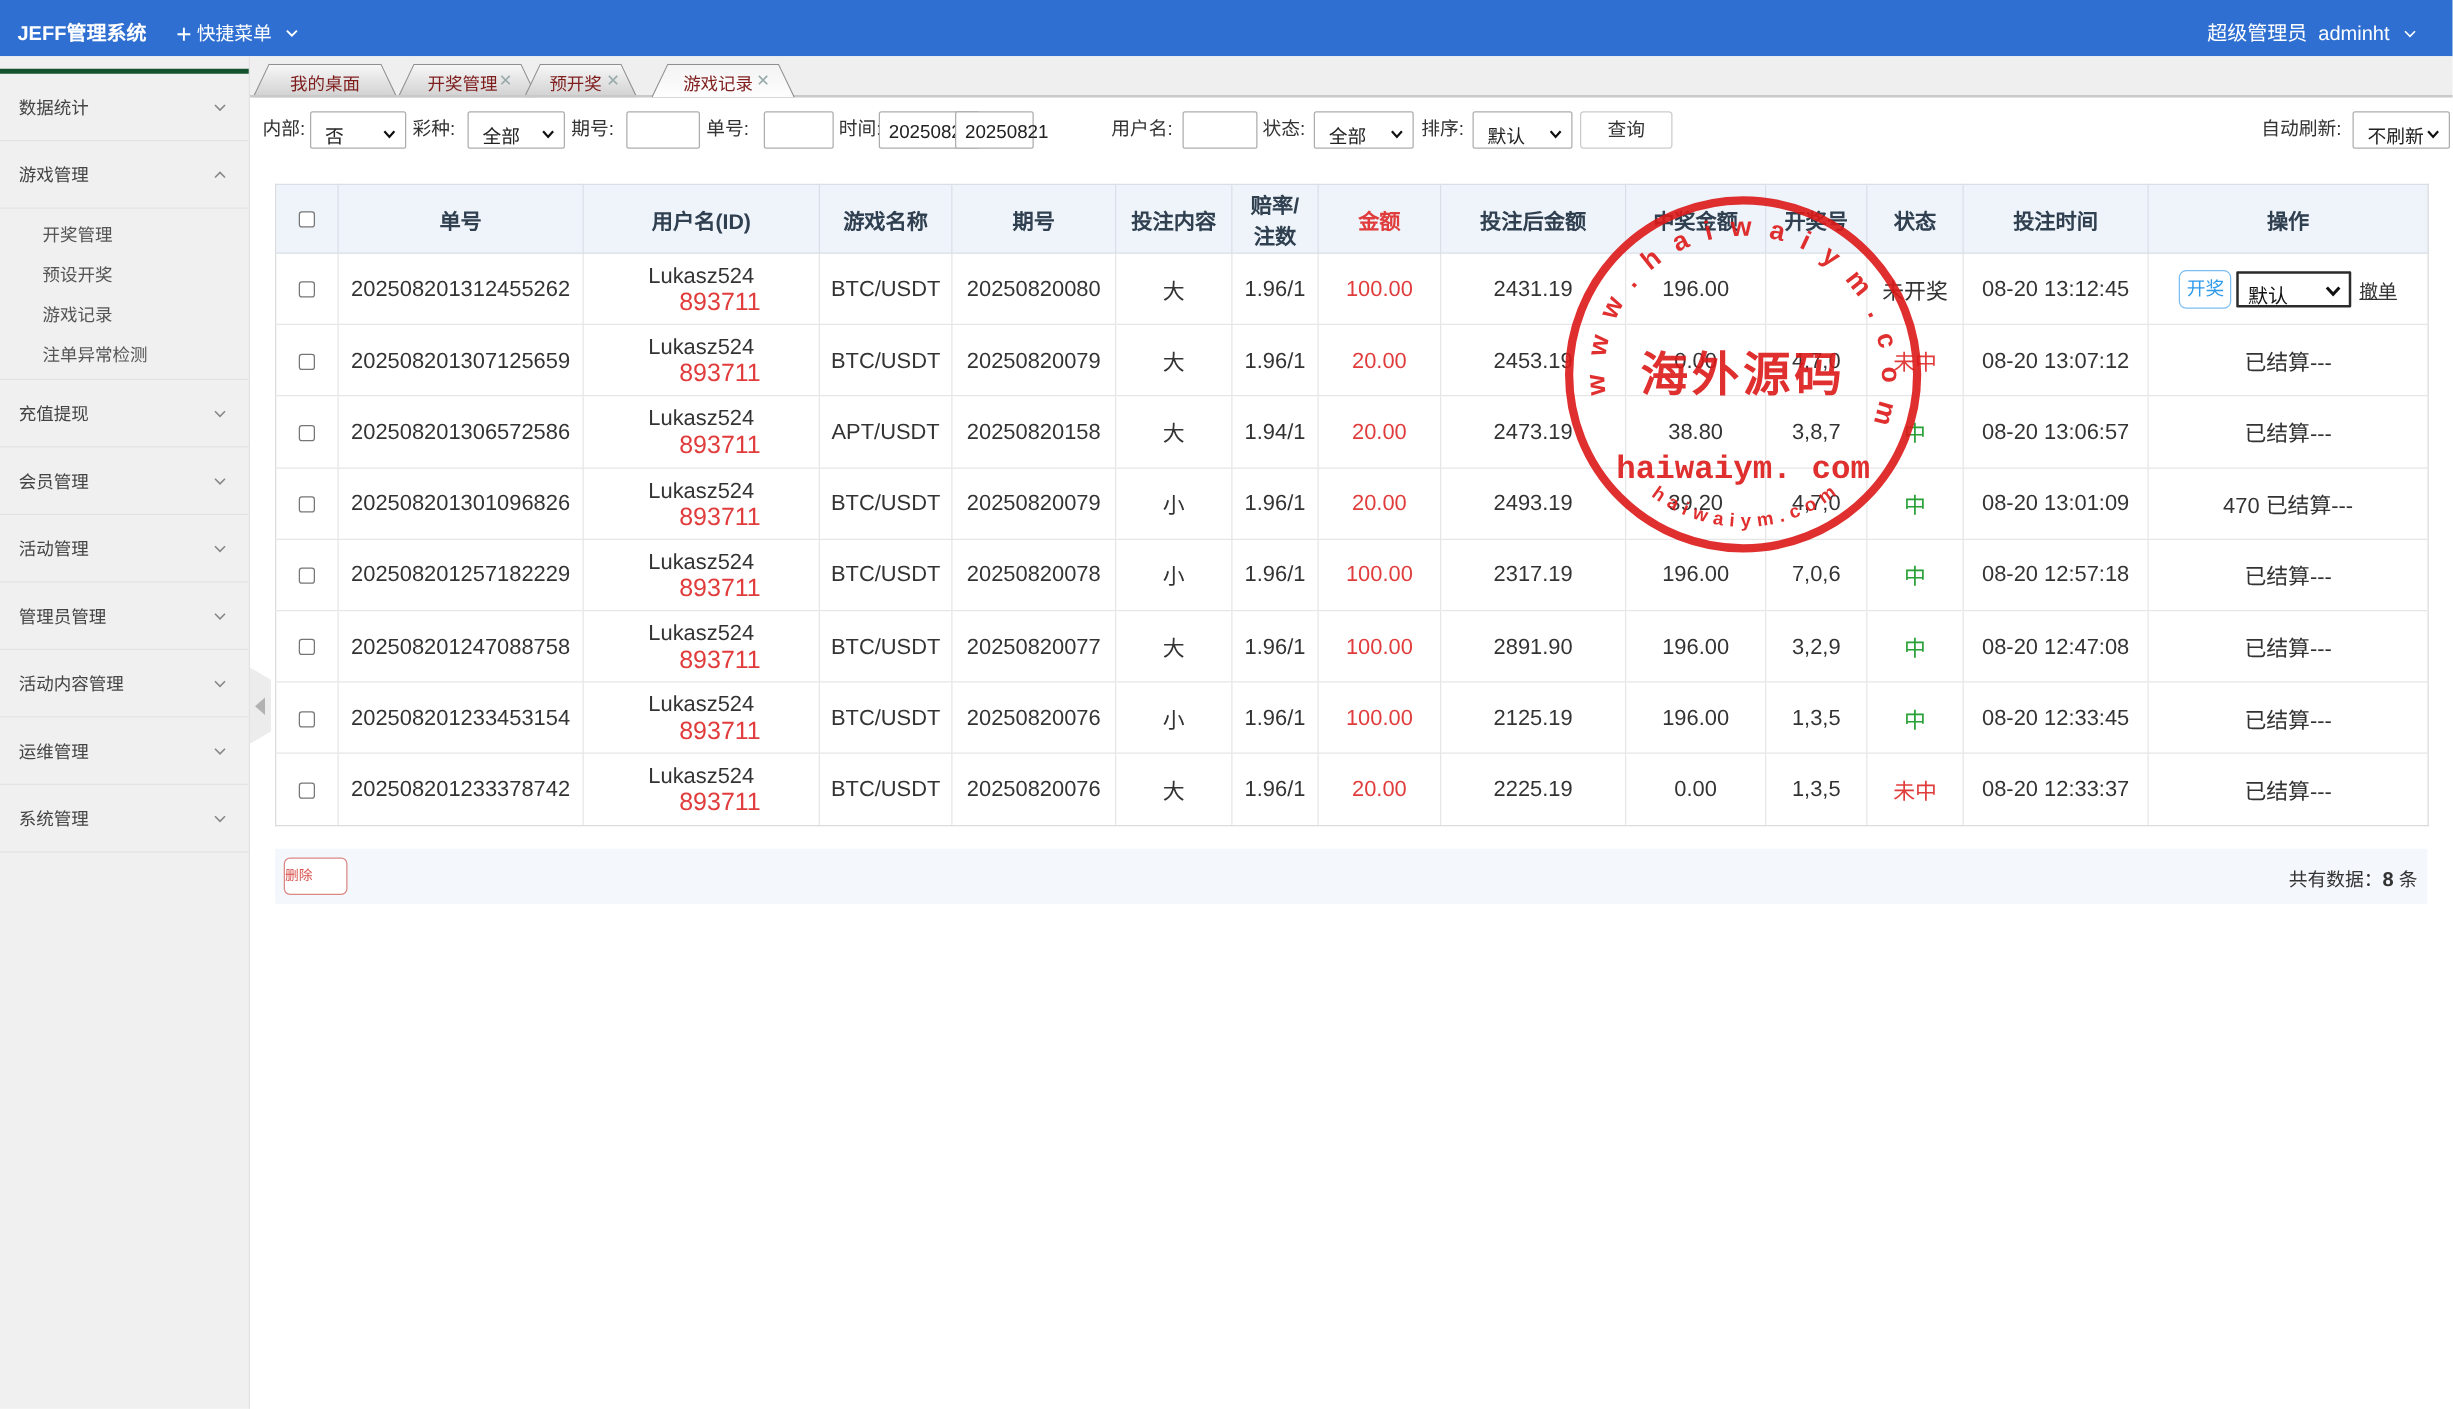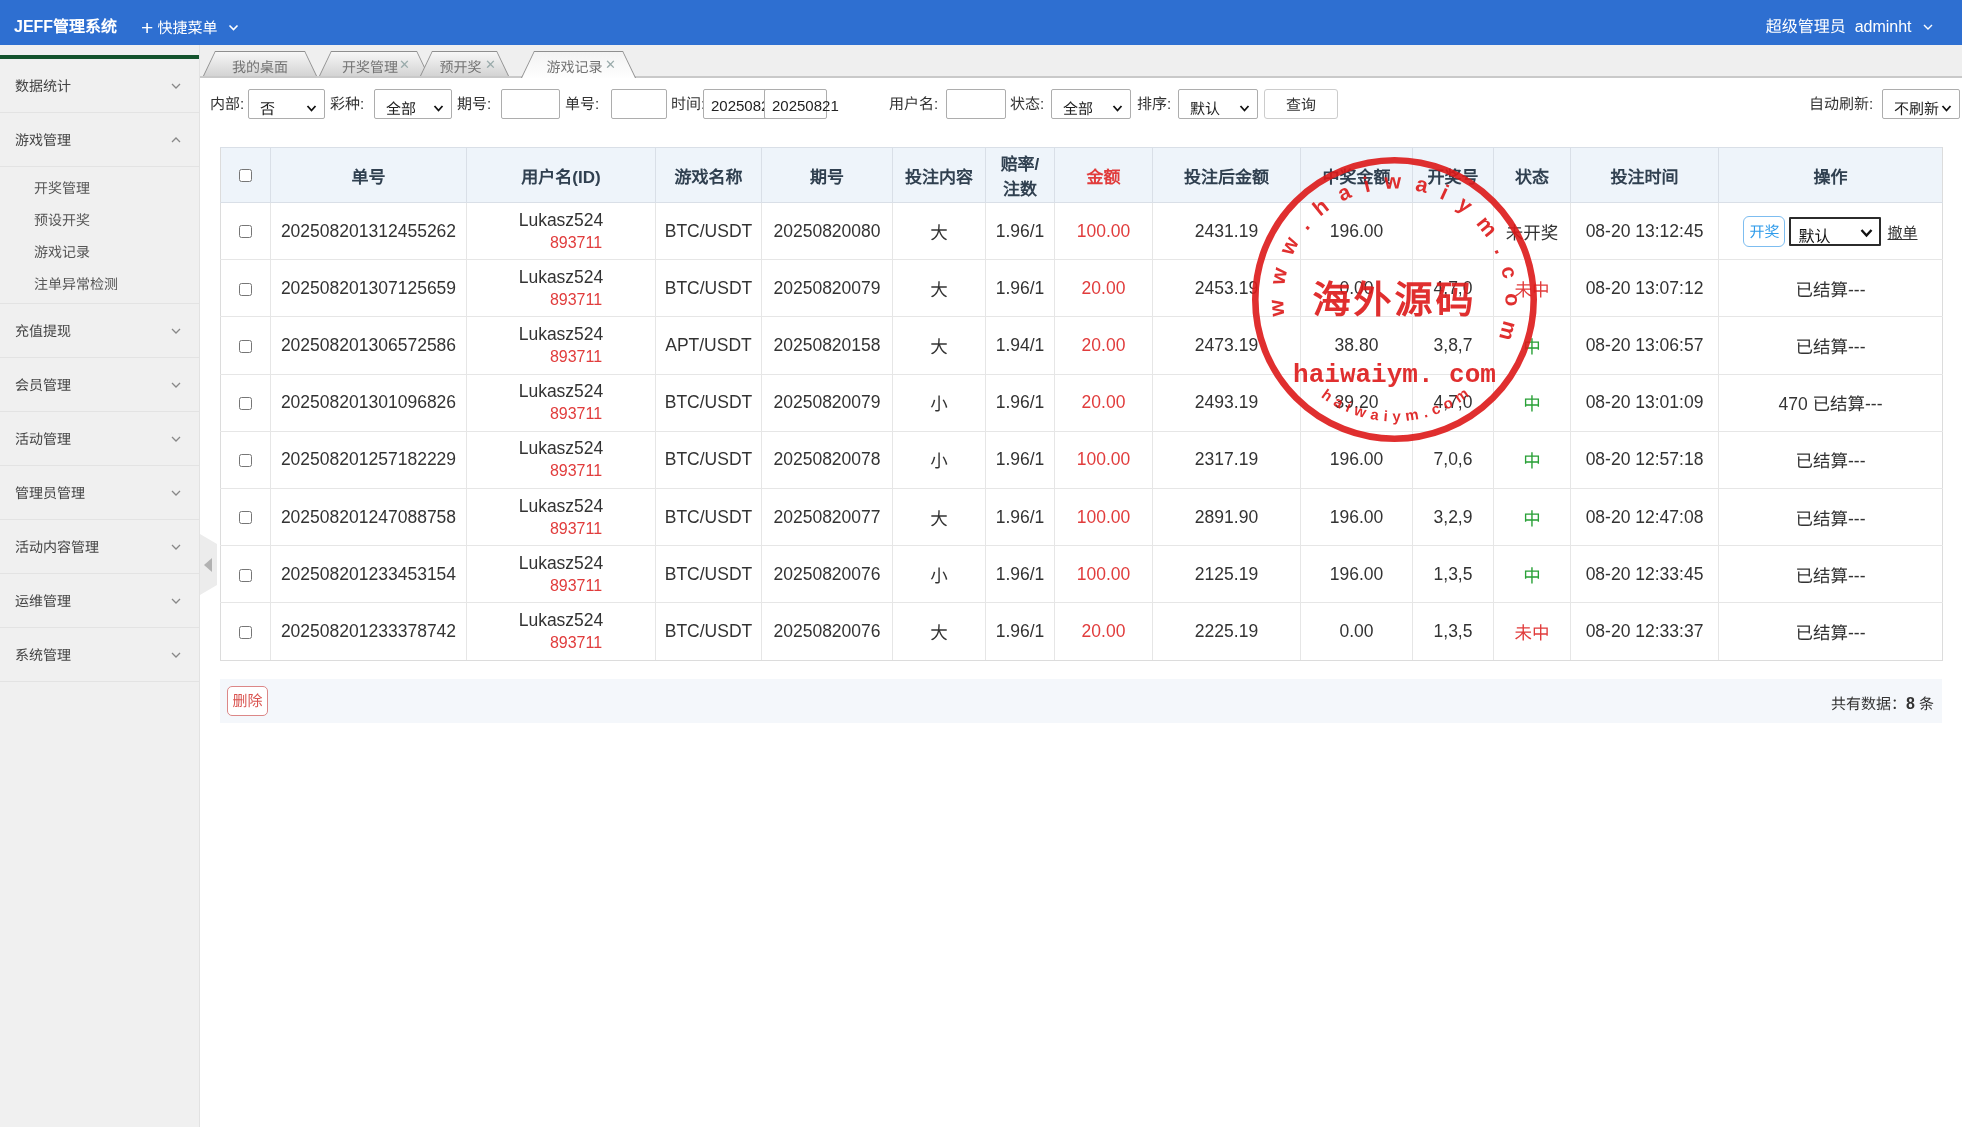--- a/index.html
+++ b/index.html
@@ -23,21 +23,21 @@
 .handle { position:absolute; left:200px; top:534px; z-index:20; width:17px; height:61px; background:#ececec; clip-path:polygon(0 0, 100% 10px, 100% 51px, 0 100%); }
 .handle:after { content:""; position:absolute; left:4px; top:24px; border-right:8px solid #b2b2b2; border-top:7px solid transparent; border-bottom:7px solid transparent; }
 
 .tabstrip { position:absolute; left:200px; top:45px; width:1762px; height:33px; background:#efefef; }
 .tabline { position:absolute; left:0; bottom:0; width:100%; height:2px; background:#c9c9c9; z-index:2; }
 .tab { position:absolute; bottom:0; height:27px; z-index:1; }
 .tab.active { z-index:5; }
 .tab .shape { position:absolute; left:0; top:0; width:100%; height:100%; background:#8f8f8f; clip-path:polygon(0 100%, 13px 0, calc(100% - 13px) 0, 100% 100%); }
 .tab .shape i { position:absolute; left:1px; top:1px; right:1px; bottom:0; display:block; background:linear-gradient(#f7f7f7,#d0d0d0); clip-path:polygon(0 100%, 12.4px 0, calc(100% - 12.4px) 0, 100% 100%); }
 .tab.active .shape i { background:linear-gradient(#f3f3f3,#fefefe); }
-.tab .lbl { position:absolute; width:100%; text-align:center; top:5px; font-size:14px; color:#737373; }
+.tab .lbl { position:absolute; width:100%; text-align:center; top:5px; font-size:14px; color:#7f1d1d; }
 .tab .x { position:absolute; right:20px; top:6px; font-size:13px; color:#9aa; }
 
 .main { position:absolute; left:200px; top:78px; width:1762px; height:1049px; background:#fff; }
 
 .filters { position:absolute; left:0; top:0; width:1762px; height:60px; }
 .f { position:absolute; top:11px; height:30px; }
 .flabel { font-size:15px; color:#333; line-height:30px; }
 .fselect,.finput { border:1px solid #adadad; border-radius:2px; background:#fff; height:30px; font-size:15px; color:#222; }
 .fselect { }
 .fselect .val { position:absolute; left:11px; top:7px; font-size:15px; }
@@ -48,30 +48,30 @@
 
 .gtable { position:absolute; left:20px; top:69px; width:1722px; border-collapse:collapse; table-layout:fixed; }
 .gtable th { background:#eef4fa; border:1px solid #d9dfe7; font-size:17px; font-weight:bold; color:#304050; height:55px; text-align:center; }
 .gtable td { border:1px solid #e6e6e6; border-top:none; font-size:17.5px; color:#333; height:57.2px; text-align:center; background:#fff; }
 .gtable tr td:first-child, .gtable tr th:first-child { border-left:1px solid #dcdcdc; }
 .gtable tr td:last-child, .gtable tr th:last-child { border-right:1px solid #dcdcdc; }
 .gtable tbody tr:last-child td { border-bottom:1px solid #dcdcdc; }
 .red, .gtable td.red, .gtable th.red { color:#e13c3c; }
 .green, .gtable td.green { color:#2aa138; }
 .uid { line-height:22px; }
-.uid .red { font-size:16px;margin-left:30px; }
+.uid .red { font-size:20px;margin-left:30px; }
 .cb { display:inline-block; width:13px; height:13px; border:1px solid #767676; border-radius:2.5px; background:#fff; vertical-align:middle; }
 
 .btn-kj { display:inline-block; width:42px; height:31px; line-height:29px; border:1px solid #7dbdf0; color:#2f9bea; border-radius:6px; font-size:15px; background:#fff; vertical-align:middle; }
 .op-select { display:inline-block; position:relative; width:92px; height:29px; border:2px solid #2b2b2b; border-radius:1px; background:#fff; vertical-align:middle; margin-left:4px; }
 .op-select .val { position:absolute; left:7px; top:4px; font-size:16px; color:#111; }
 .cancel { font-size:15px; color:#333; text-decoration:underline; margin-left:6px; vertical-align:middle; }
 
 .footbar { position:absolute; left:20px; top:601px; width:1722px; height:44px; background:#f4f7fb; }
-.btn-del { position:absolute; left:7px; top:7px; width:41px; height:30px; line-height:28px; text-align:center; border:1px solid #dc8787; color:#d9534f; border-radius:5px; background:#fff; font-size:15px; }
+.btn-del { position:absolute; left:7px; top:7px; width:51px; height:30px; line-height:28px; text-align:left; border:1px solid #dc8787; color:#d9534f; border-radius:5px; background:#fff; font-size:11px; }
 .total { position:absolute; right:8px; top:13px; font-size:15px; color:#333; }
 .total b { font-size:16px; }
 
 .stamp { position:absolute; left:1251px; top:156px; width:287px; height:287px; z-index:50; opacity:0.9; }
 </style>
 </head>
 <body>
 <div class="navbar">
   <div class="nav-logo">JEFF管理系统</div>
   <div class="nav-quick"><span style="font-size:21px;font-weight:400;position:relative;top:2px;left:0px">+</span>&nbsp;快捷菜单 <span class="chev"><svg width="11" height="11" viewBox="0 0 11 11">

